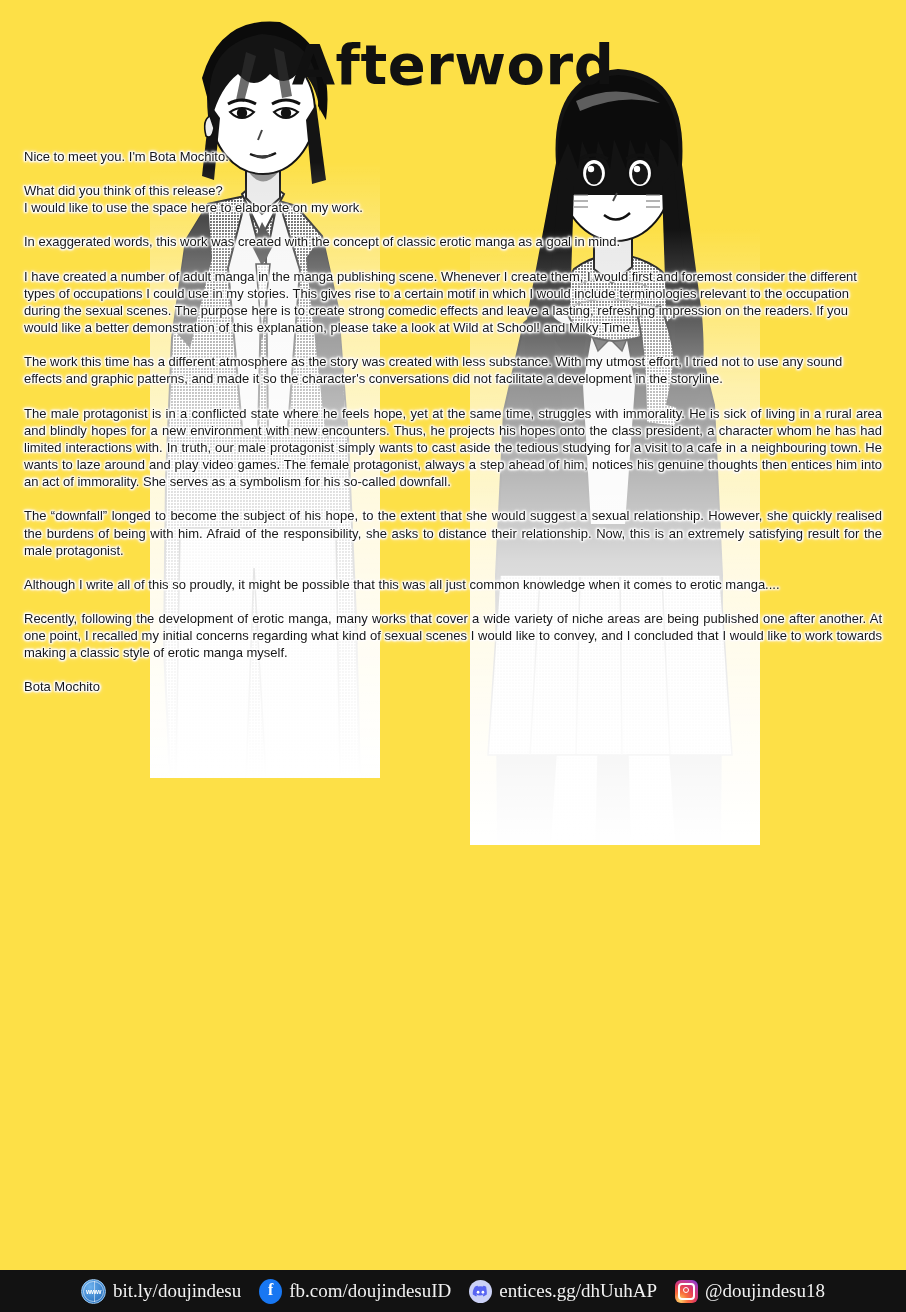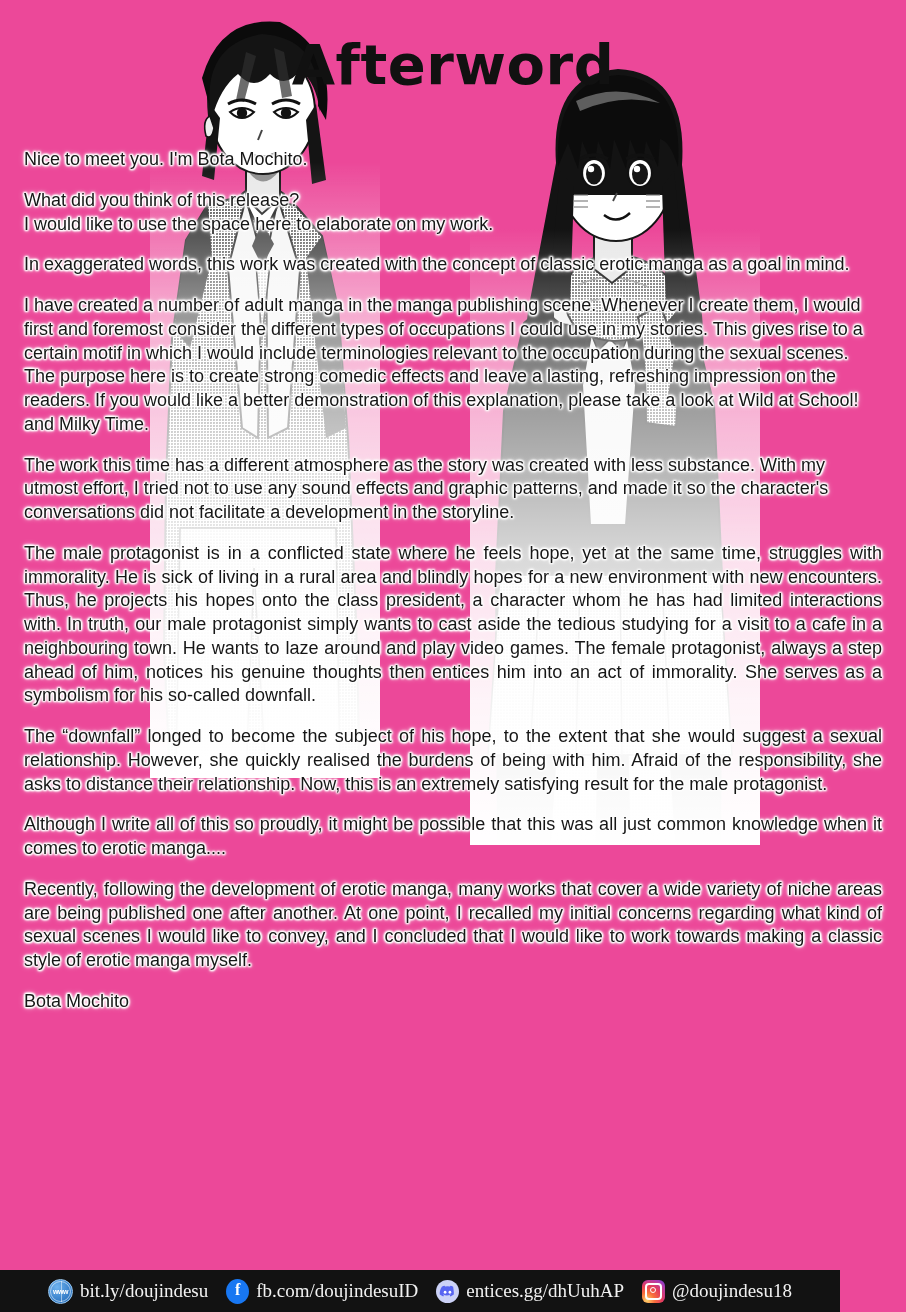--- a/index.html
+++ b/index.html
@@ -7,21 +7,21 @@
     padding: 0;
     background: #ffffff;
   }
   body {
     font-family: "Liberation Sans", sans-serif;
   }
   #page {
     position: relative;
     width: 906px;
     height: 1312px;
-    background: #ec4899;
+    background: #fde047;
     overflow: hidden;
   }
 
   
   .art-layer {
     position: absolute;
     inset: 0;
     overflow: hidden;
     pointer-events: none;
   }
@@ -50,21 +50,21 @@
   }
 
   
   .content {
     position: absolute;
     left: 24px;
     top: 148px;
     width: 858px;
     z-index: 5;
     color: #161616;
-    font-size: 18px;
+    font-size: 13px;
     line-height: 1.32;
     font-family: "Liberation Sans", sans-serif;
   }
   .para {
     margin: 0 0 17px 0;
     text-shadow:
        1px 0 2px #fff, -1px 0 2px #fff, 0 1px 2px #fff, 0 -1px 2px #fff,
        1px 1px 2px #fff, -1px -1px 2px #fff, 1px -1px 2px #fff, -1px 1px 2px #fff,
        0 0 4px #fff, 0 0 6px #fff;
   }
@@ -72,21 +72,21 @@
   .sig {
     margin-top: 6px;
     margin-bottom: 0;
   }
 
   
   .footer {
     position: absolute;
     left: 0;
     bottom: 0;
-    width: 840px;
+    width: 906px;
     height: 42px;
     background: #121212;
     display: flex;
     align-items: center;
     justify-content: center;
     gap: 18px;
     z-index: 10;
   }
   .flink {
     display: flex;

